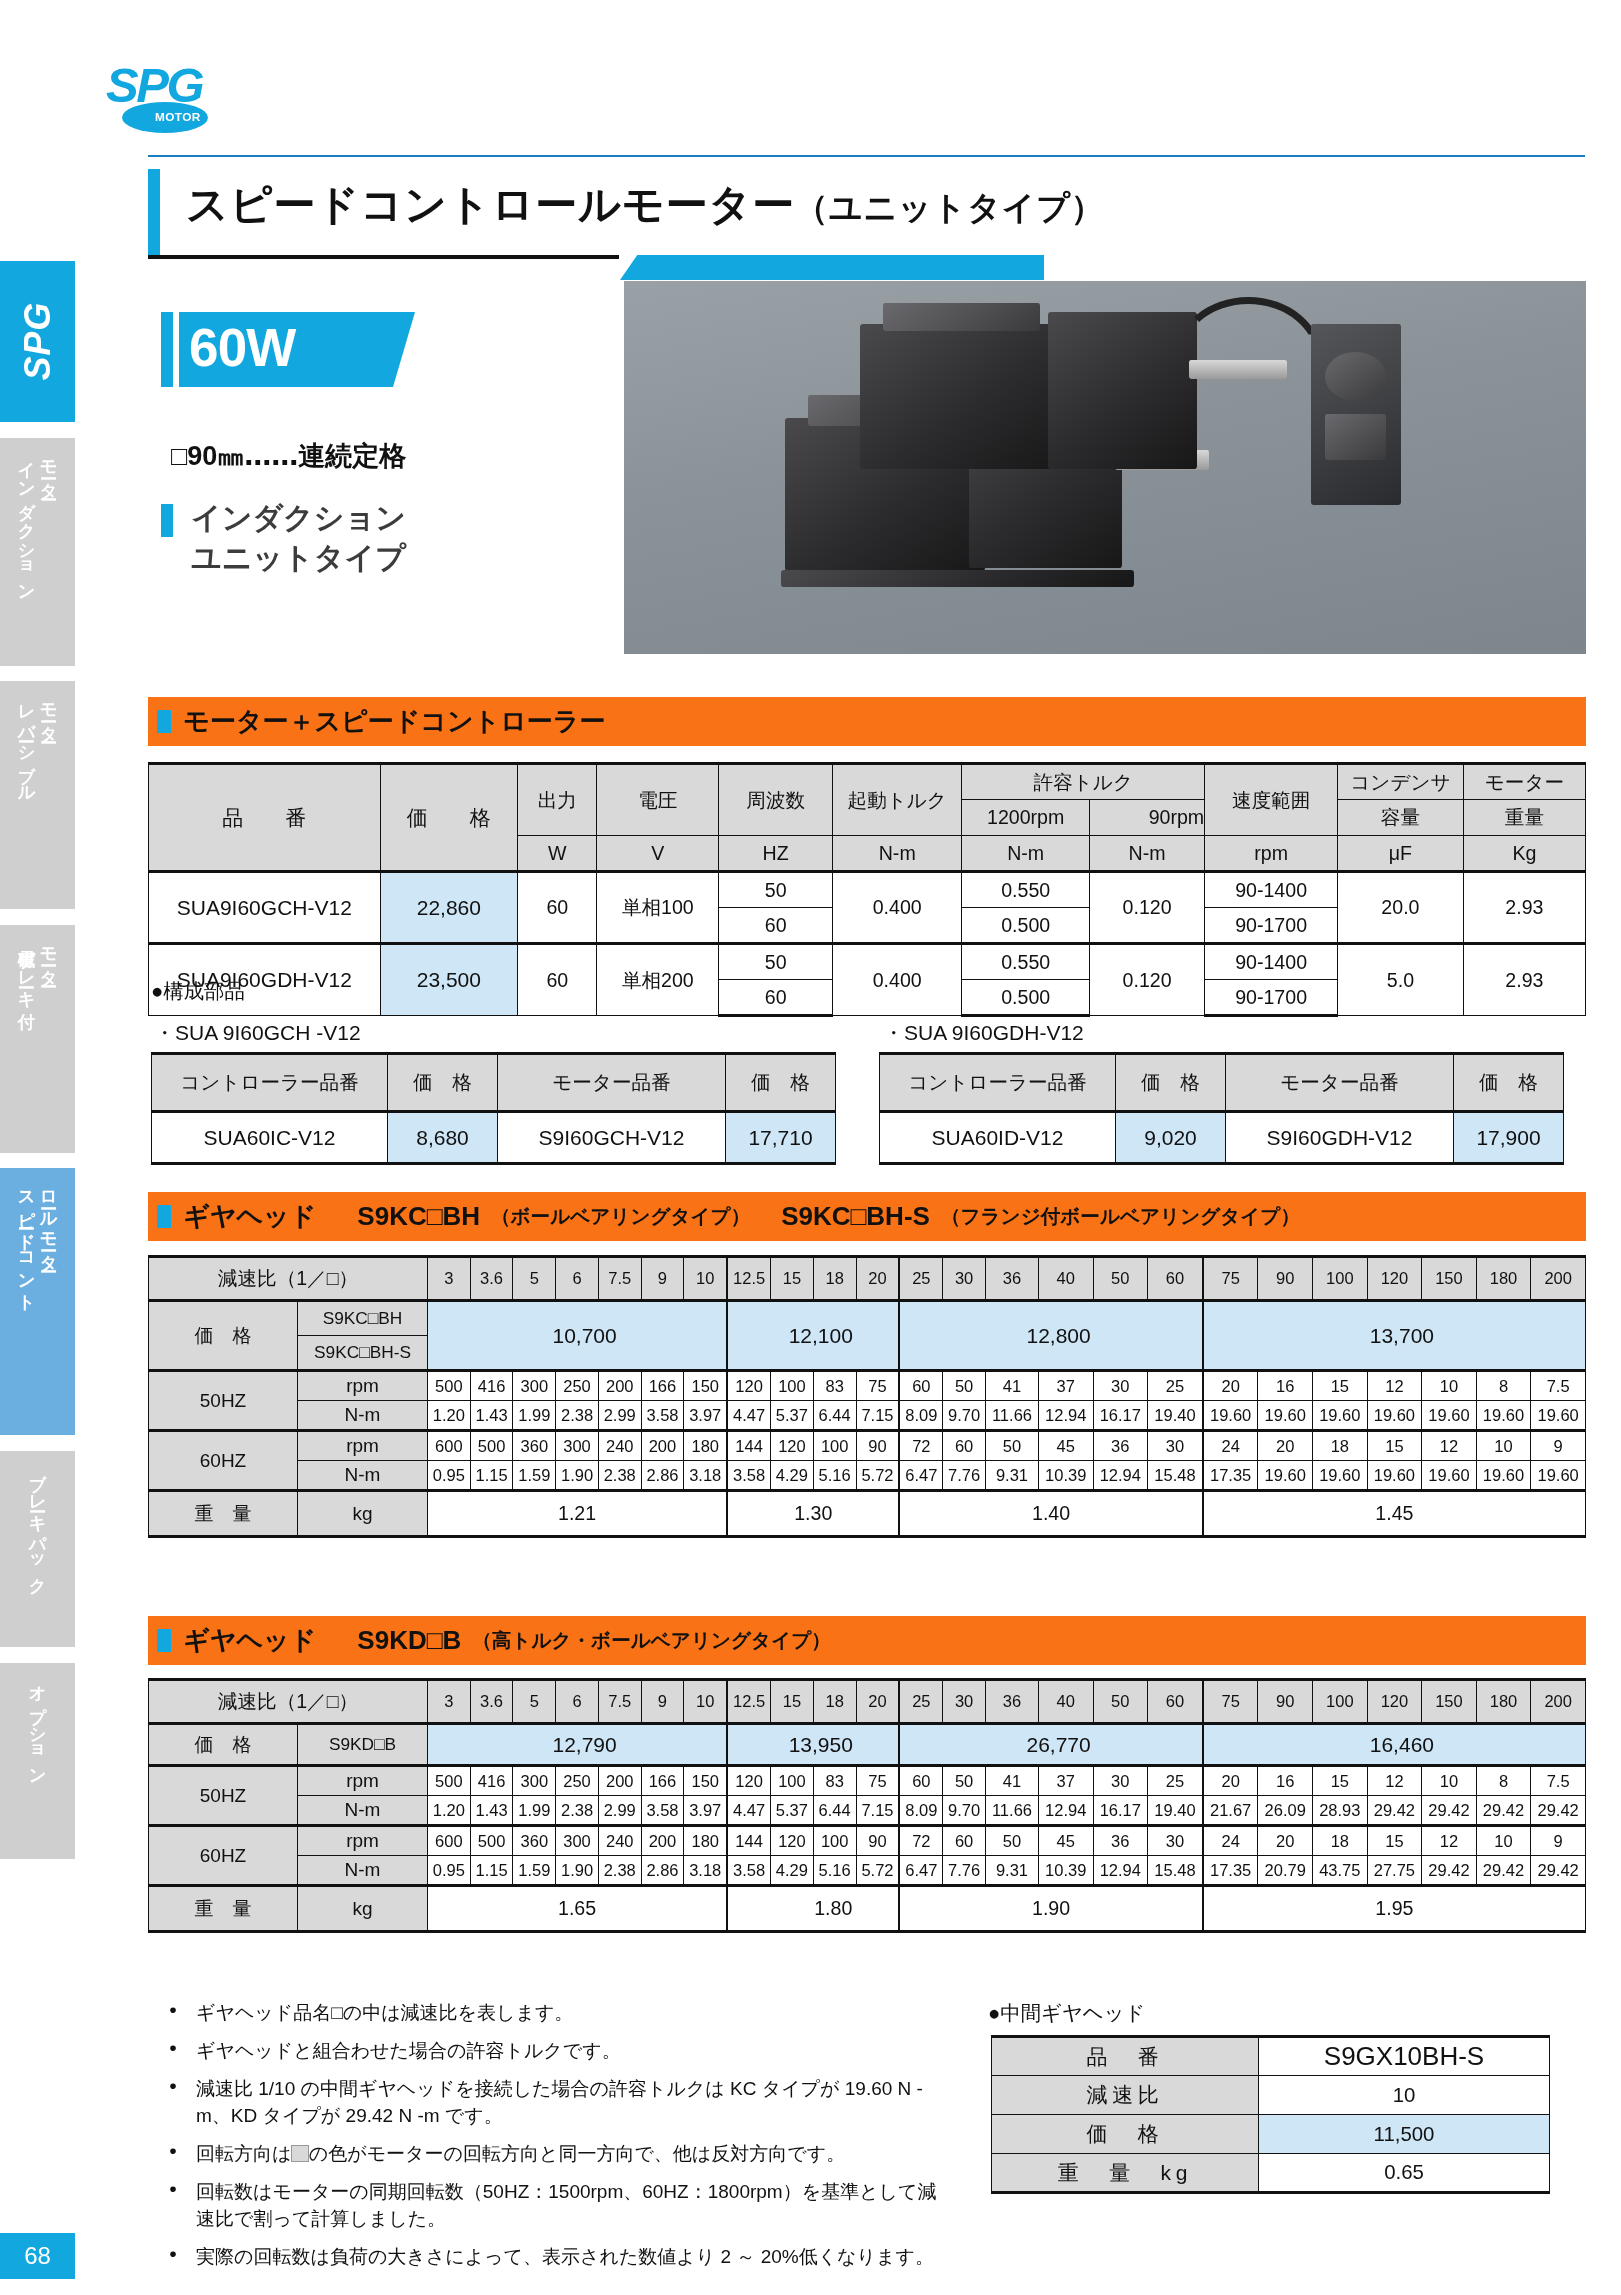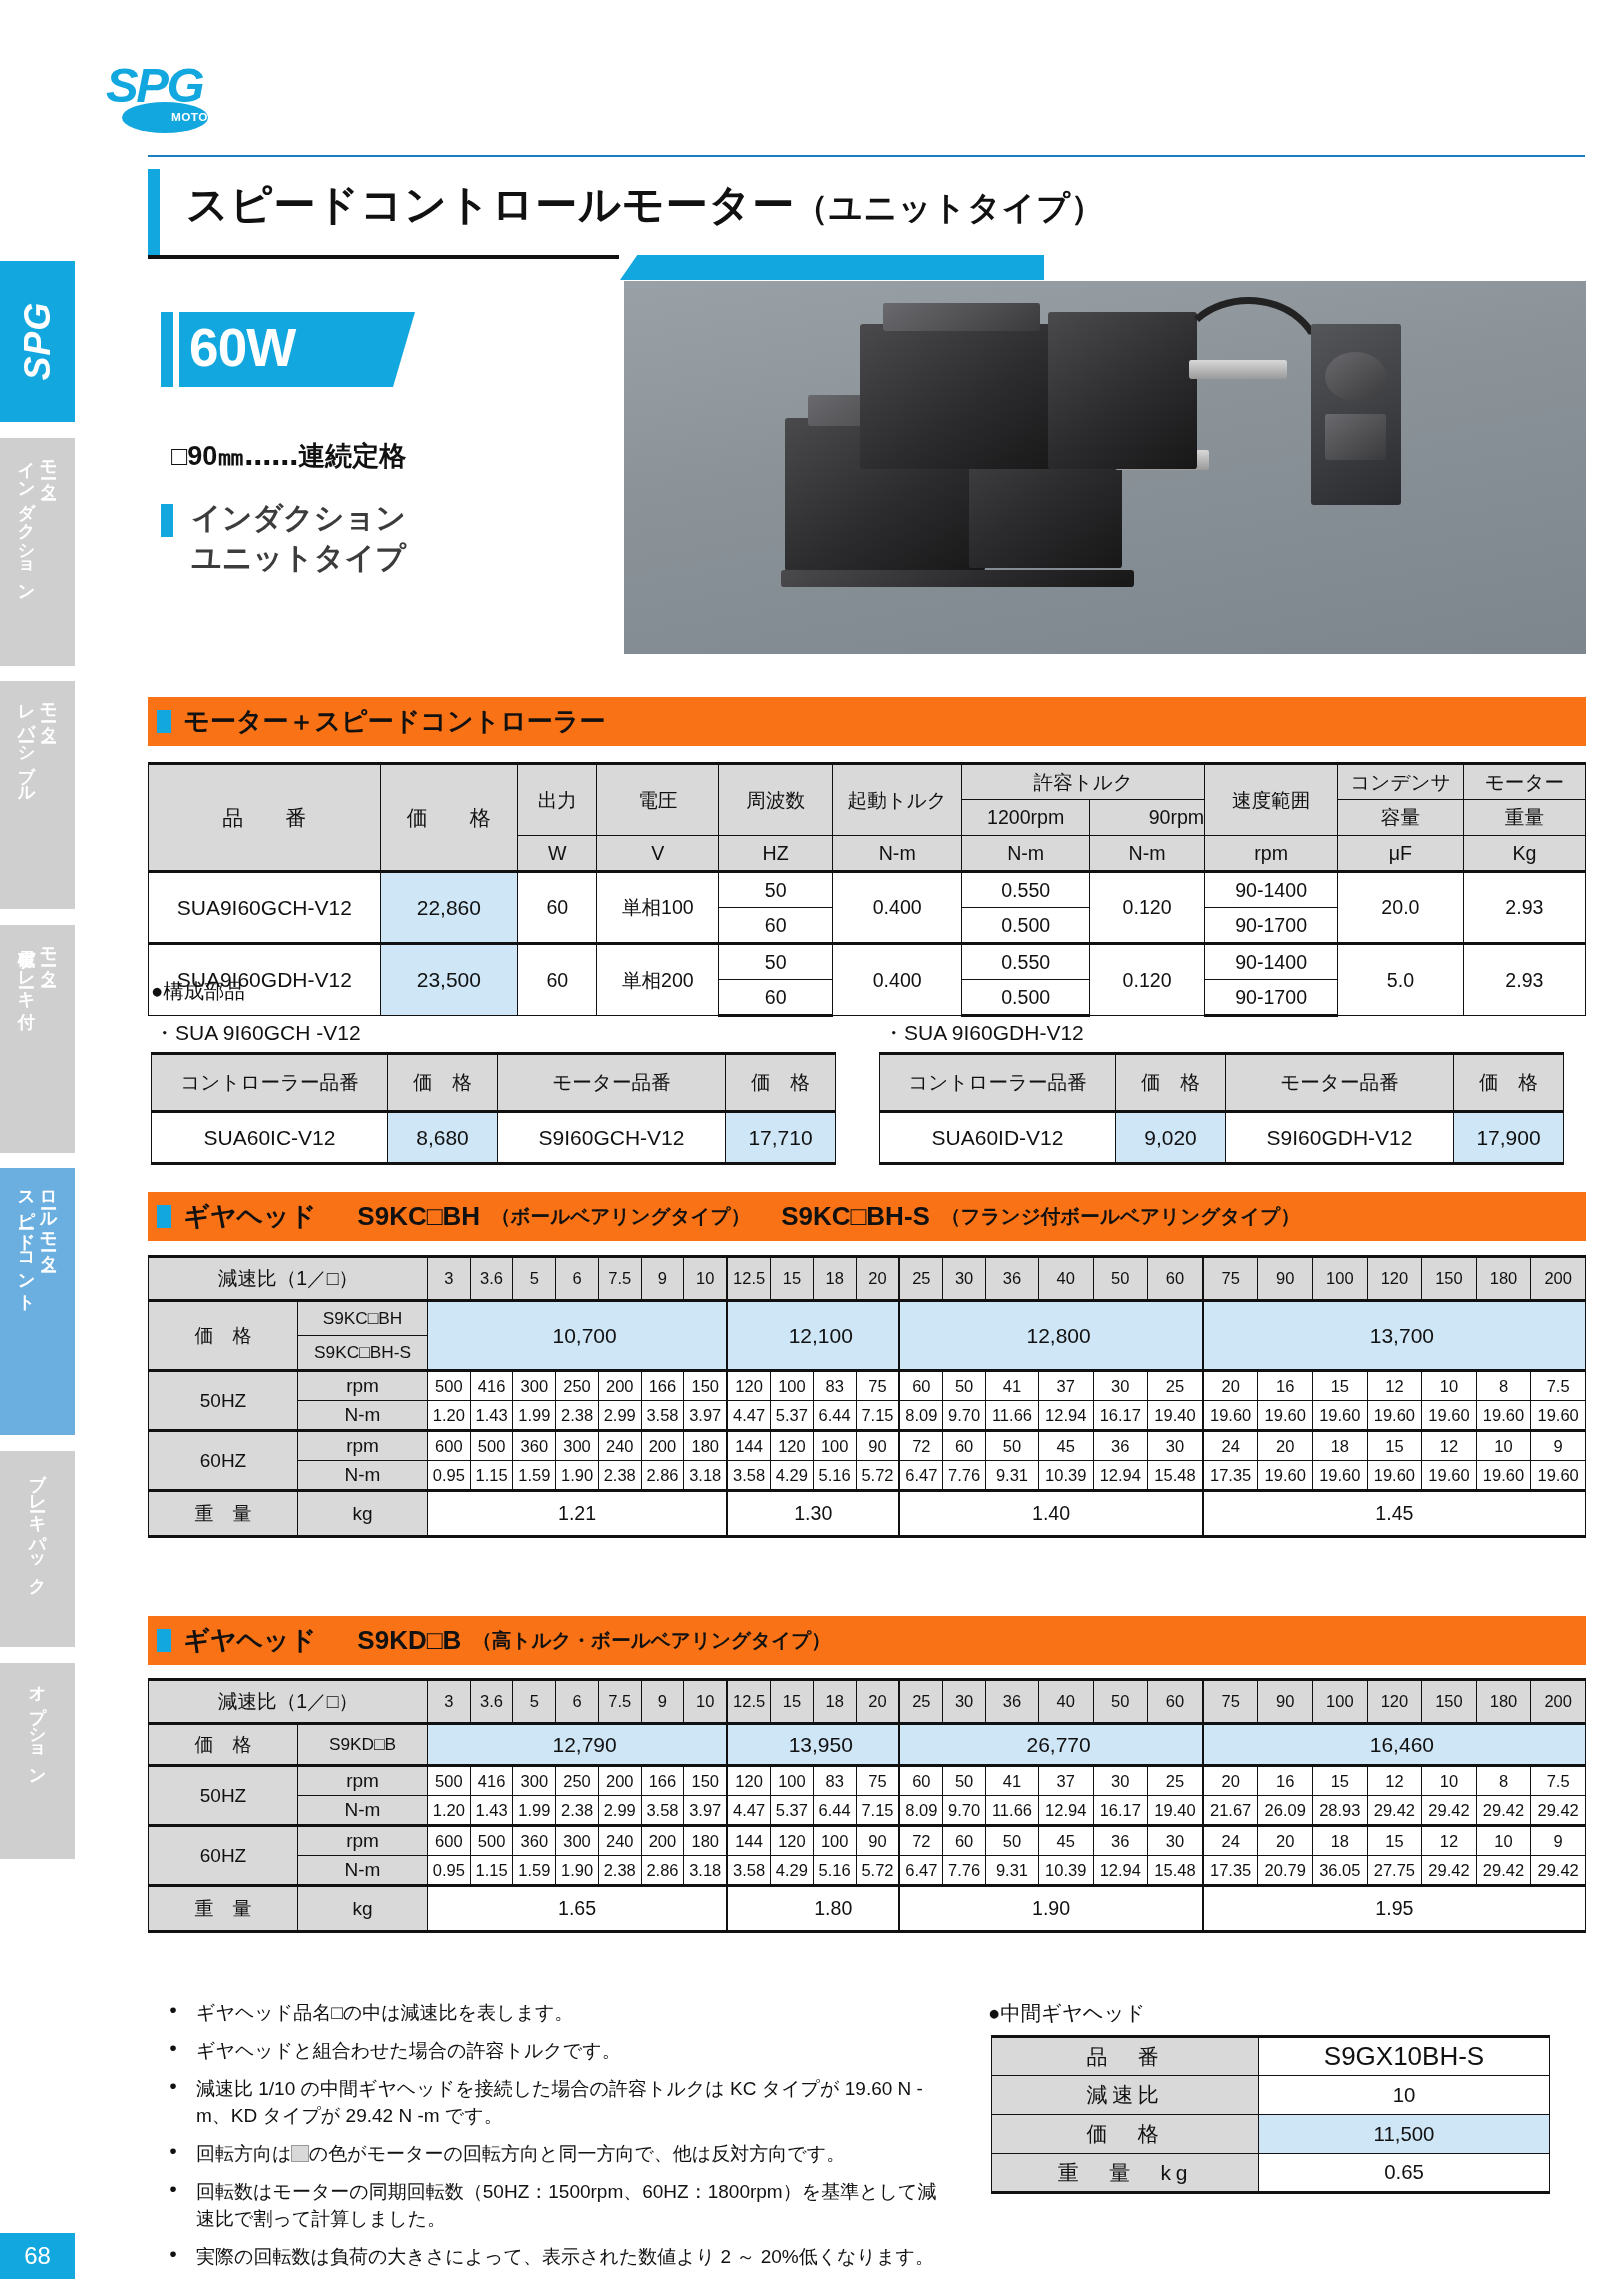--- a/index.html
+++ b/index.html
@@ -43,21 +43,21 @@
   .logo-mark { position: absolute; left: 106px; top: 61px; width: 133px; height: 72px; }
   .logo-spg {
     font-size: 49px; font-weight: bold; font-style: italic;
     color: #12a7de; letter-spacing: -2.4px; line-height: 1;
   }
   .logo-oval {
     position: absolute; left: 15.7px; top: 41px; width: 86px; height: 31px;
     background: #12a7de; border-radius: 50%;
   }
   .logo-motor {
-    position: absolute; left: 65px; top: 49px; color: #fff;
+    position: absolute; left: 49px; top: 49px; color: #fff;
     font-size: 11.8px; font-weight: bold; letter-spacing: 0.4px;
   }
   .hrule { position: absolute; left: 148px; top: 155px; width: 1437px; height: 2.4px; background: #1a7fc1; }
 
   .title-wrap { position: absolute; left: 148px; top: 169px; width: 1256px; height: 86px; }
   .title-bar { position: absolute; left: 0; top: 0; width: 11.8px; height: 86px; background: #12a7de; }
   .title-text {
     position: absolute; left: 38px; top: 7.9px;
     font-size: 42px; font-weight: bold; color: #111; letter-spacing: 0.8px; white-space: nowrap;
   }
@@ -658,21 +658,21 @@
             <td class="">5.16</td>
             <td class="">5.72</td>
             <td class="sep-l">6.47</td>
             <td class="">7.76</td>
             <td class="">9.31</td>
             <td class="">10.39</td>
             <td class="">12.94</td>
             <td class="">15.48</td>
             <td class="sep-l">17.35</td>
             <td class="">20.79</td>
-            <td class="">36.05</td>
+            <td class="">43.75</td>
             <td class="">27.75</td>
             <td class="">29.42</td>
             <td class="">29.42</td>
             <td class="">29.42</td>
           </tr>
           <tr>
             <td class="rowhd thick-top thick-bot">重　量</td>
             <td class="rowhd thick-top thick-bot">kg</td>
             <td class="thick-top thick-bot wt" colspan="7" style="height:46px;">1.65</td>
             <td class="thick-top thick-bot wt sep-l" colspan="4" style="height:46px;padding-left:40px;">1.80</td>

